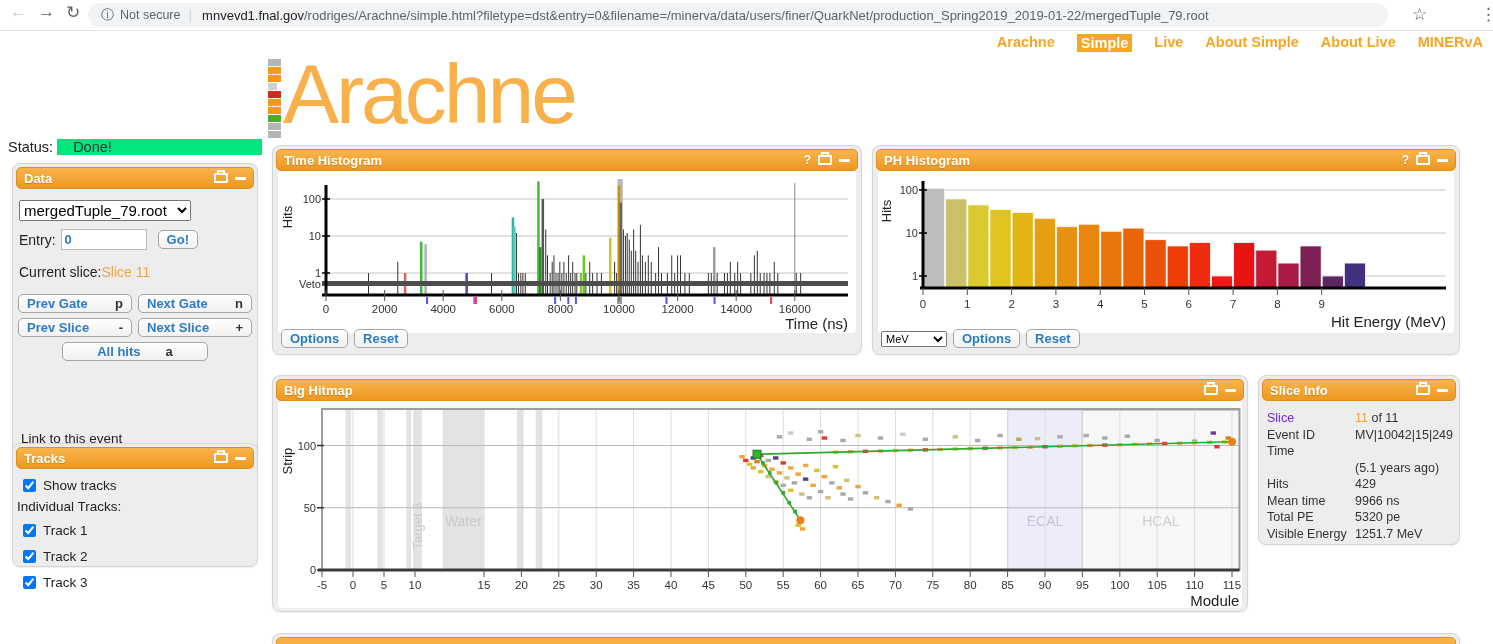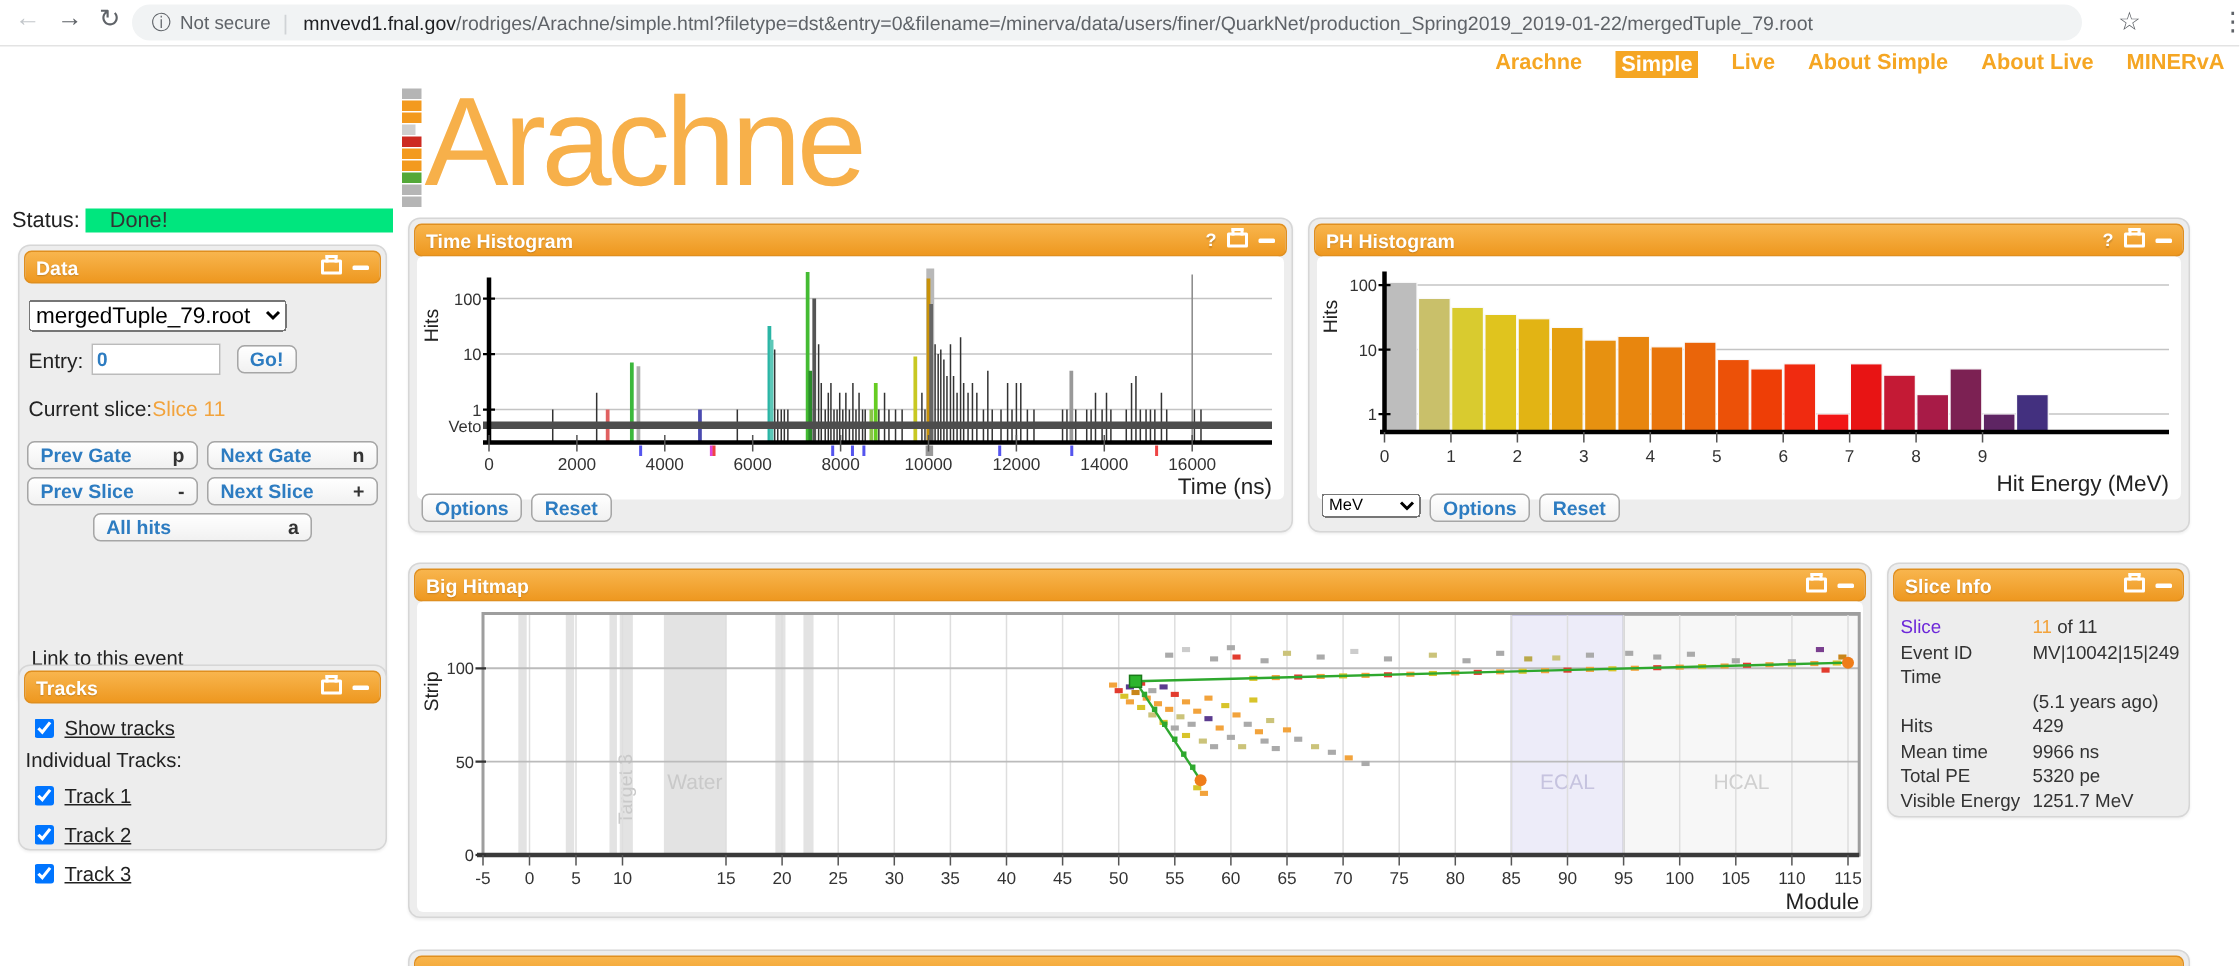--- a/index.html
+++ b/index.html
@@ -47,38 +47,38 @@
   .printer-ic::before{content:"";position:absolute;left:1px;top:-5px;width:4px;height:3px;
               border:2px solid #fff;border-bottom:none;}
   .minus-ic{display:inline-block;width:11px;height:3px;background:#fff;border-radius:1px;cursor:pointer;}
 
   .chart-area{position:absolute;left:5px;right:5px;background:#fff;border-radius:4px;}
 
   .btn{display:inline-flex;align-items:center;justify-content:center;background:linear-gradient(#fff,#f1f1f1);
        border:1px solid #a6a6a6;border-radius:5px;color:#2d7cc1;font-weight:bold;font-size:13px;
        padding:1px 8px;cursor:pointer;box-sizing:border-box;}
   .btn .key{color:#333;font-weight:bold;}
-  .panel-buttons{position:absolute;left:8px;bottom:6px;display:flex;gap:6px;align-items:flex-start;}
+  .panel-buttons{position:absolute;left:8px;bottom:6px;display:flex;gap:6px;align-items:center;}
 
   
   .file-select{margin:8px 0 0 6px;width:172px;font-size:15px;}
   .entry-row{margin:8px 0 0 6px;font-size:14px;display:flex;align-items:center;gap:5px;}
   .entry-input{width:78px;font-size:13px;color:#2d7cc1;font-weight:bold;border:1px solid #bbb;
                padding:2px 3px;}
   .slice-row{margin:14px 0 0 6px;font-size:14px;}
   .slice-cur{color:#f2a33c;}
   .btn-grid{display:grid;grid-template-columns:1fr 1fr;gap:5px 6px;margin:14px 5px 0;}
   .btn-grid .btn{justify-content:space-between;width:100%;}
   .allhits-row{margin:5px auto 0;width:60%;}
-  .allhits-row .btn{justify-content:space-between;width:100%;gap:25px;}
+  .allhits-row .btn{width:100%;gap:25px;}
   .data-links{position:absolute;left:8px;bottom:6px;}
   .data-links a{display:block;color:#222;font-size:13.5px;text-decoration:underline;cursor:pointer;margin-top:3px;}
 
   
-  .chk-row{margin:7px 0 0 6px;font-size:13.5px;display:flex;align-items:center;gap:4px;text-decoration:underline;}
+  .chk-row{margin:7px 0 0 6px;font-size:13.5px;display:flex;align-items:center;gap:4px;}
   .chk-label-only{margin:4px 0 0 4px;font-size:13.5px;}
   .trk{margin-top:7px;}
 
   
   .si-grid{margin:9px 4px 0 8px;font-size:12.5px;}
   .si-row{display:flex;min-height:16.5px;line-height:16.5px;}
   .si-lab{width:88px;color:#333;}
   .si-lab.orange{color:#6d28d9;}
   .si-val{color:#333;}
   .si-hl{color:#f2a33c;}

